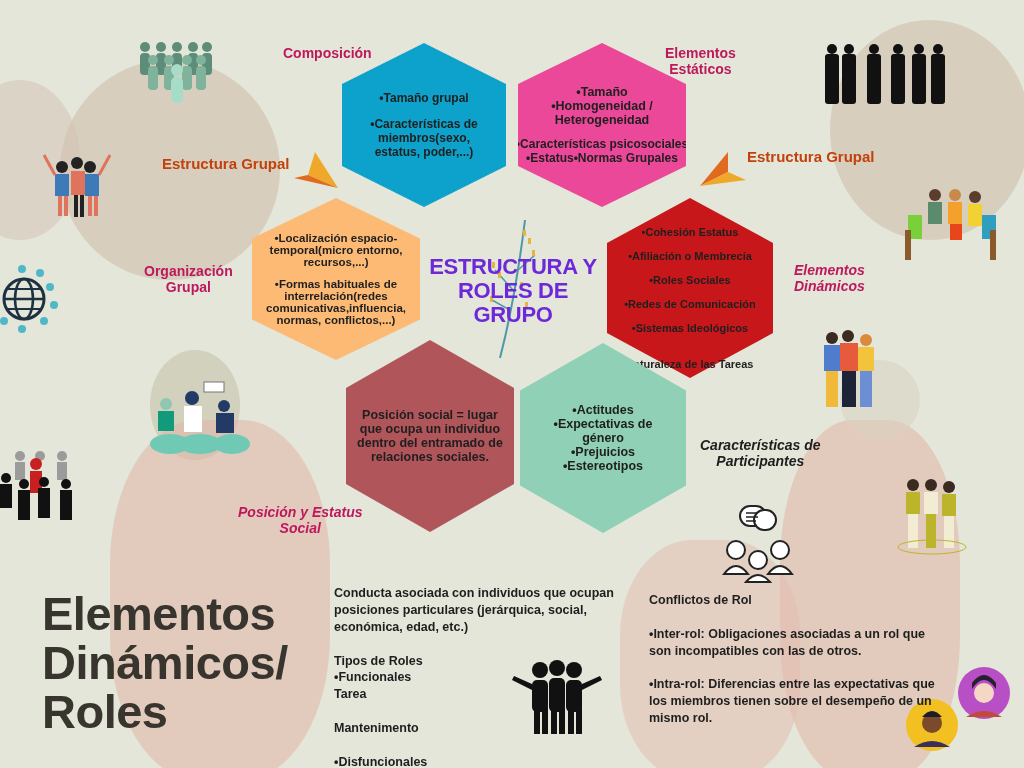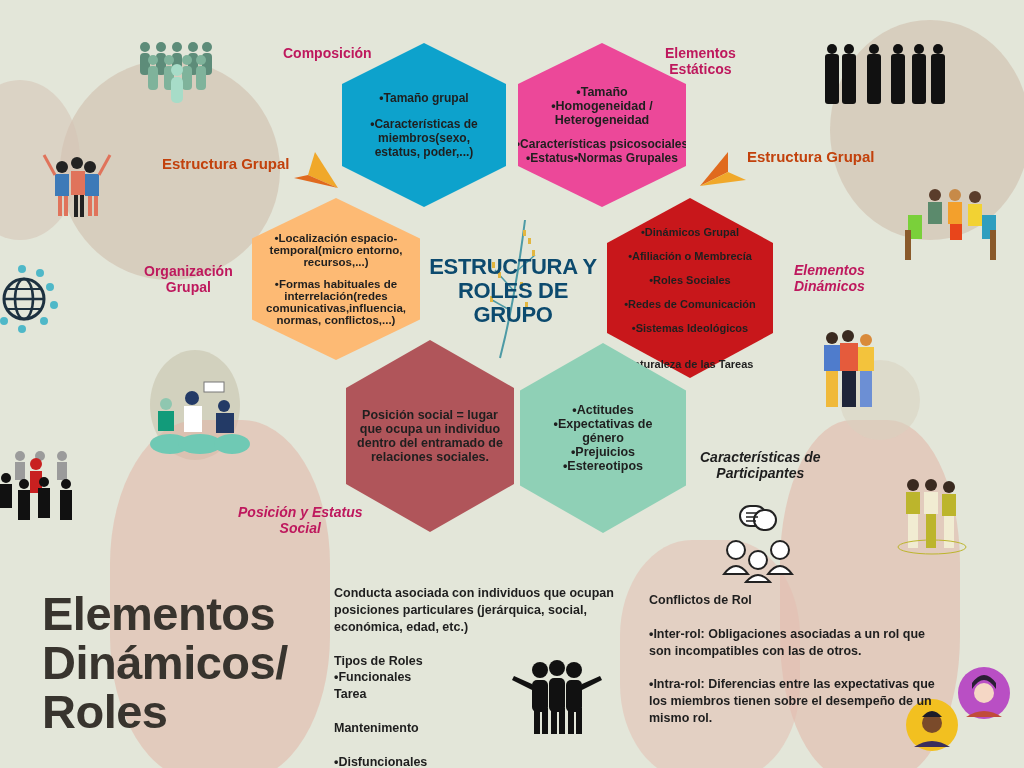--- a/index.html
+++ b/index.html
@@ -15,23 +15,23 @@
   .hex {
     position: absolute;
     clip-path: polygon(50% 0%, 100% 25%, 100% 75%, 50% 100%, 0% 75%, 0% 25%);
     display: flex; flex-direction: column; align-items: center; justify-content: center;
     text-align: center; color: #1f1f1f; font-weight: bold;
   }
   .hex p { white-space: pre-line; }
   .label-purple { color: #be185d; font-weight: bold; font-size: 14px; text-align: center; white-space: pre-line; }
   .label-purple.italic { font-style: italic; }
   .label-dark { color: #c2410c; font-weight: bold; font-size: 15px; }
-  .label-dark-italic { color: #1e1e1e; font-weight: bold; font-style: italic; font-size: 14px; text-align: center; white-space: pre-line; margin-top: 12px; }
+  .label-dark-italic { color: #1e1e1e; font-weight: bold; font-style: italic; font-size: 14px; text-align: center; white-space: pre-line; }
   .title-center {
-    font-size: 22px; font-weight: 900; color: #0c4a6e; text-align: center; line-height: 1.08;
+    font-size: 22px; font-weight: 900; color: #6d28d9; text-align: center; line-height: 1.08;
     white-space: pre-line; letter-spacing: -0.3px;
   }
   .big-title {
     font-size: 47px; font-weight: 900; color: #38342e; line-height: 1.04; white-space: pre-line; letter-spacing: -0.5px;
   }
   .body-text { font-size: 12.5px; color: #1e1e1e; font-weight: 600; white-space: pre-line; line-height: 1.35; }
 </style>
 </head>
 <body>
 
@@ -60,21 +60,21 @@
 <div class="hex" style="left: 252px; top: 198px; width: 168px; height: 162px; font-size: 11.5px; gap: 10px; background: #fdba74;">
   <p>•Localización espacio-
 temporal(micro entorno,
 recursos,...)</p>
   <p>•Formas habituales de
 interrelación(redes
 comunicativas,influencia,
 normas, conflictos,...)</p>
 </div>
 <div class="hex" style="left: 607px; top: 198px; width: 166px; height: 180px; font-size: 11px; gap: 12px; justify-content: flex-start; padding-top: 28px; background: rgb(200, 23, 27);">
-  <p>•Dinámicos Grupal</p>
+  <p>•Cohesión Estatus</p>
   <p>•Afiliación o Membrecía</p>
   <p>•Roles Sociales</p>
   <p>•Redes de Comunicación</p>
   <p>•Sistemas Ideológicos</p>
 </div>
 <div class="abs" style="left:622px;top:358px;font-size:11px;font-weight:bold;color:#1f1f1f;">•Naturaleza de las Tareas</div>
 <div class="hex" style="left: 346px; top: 340px; width: 168px; height: 192px; font-size: 12.5px; gap: 10px; background: rgb(176, 85, 90);">
   <p>Posición social = lugar
 que ocupa un individuo
 dentro del entramado de

